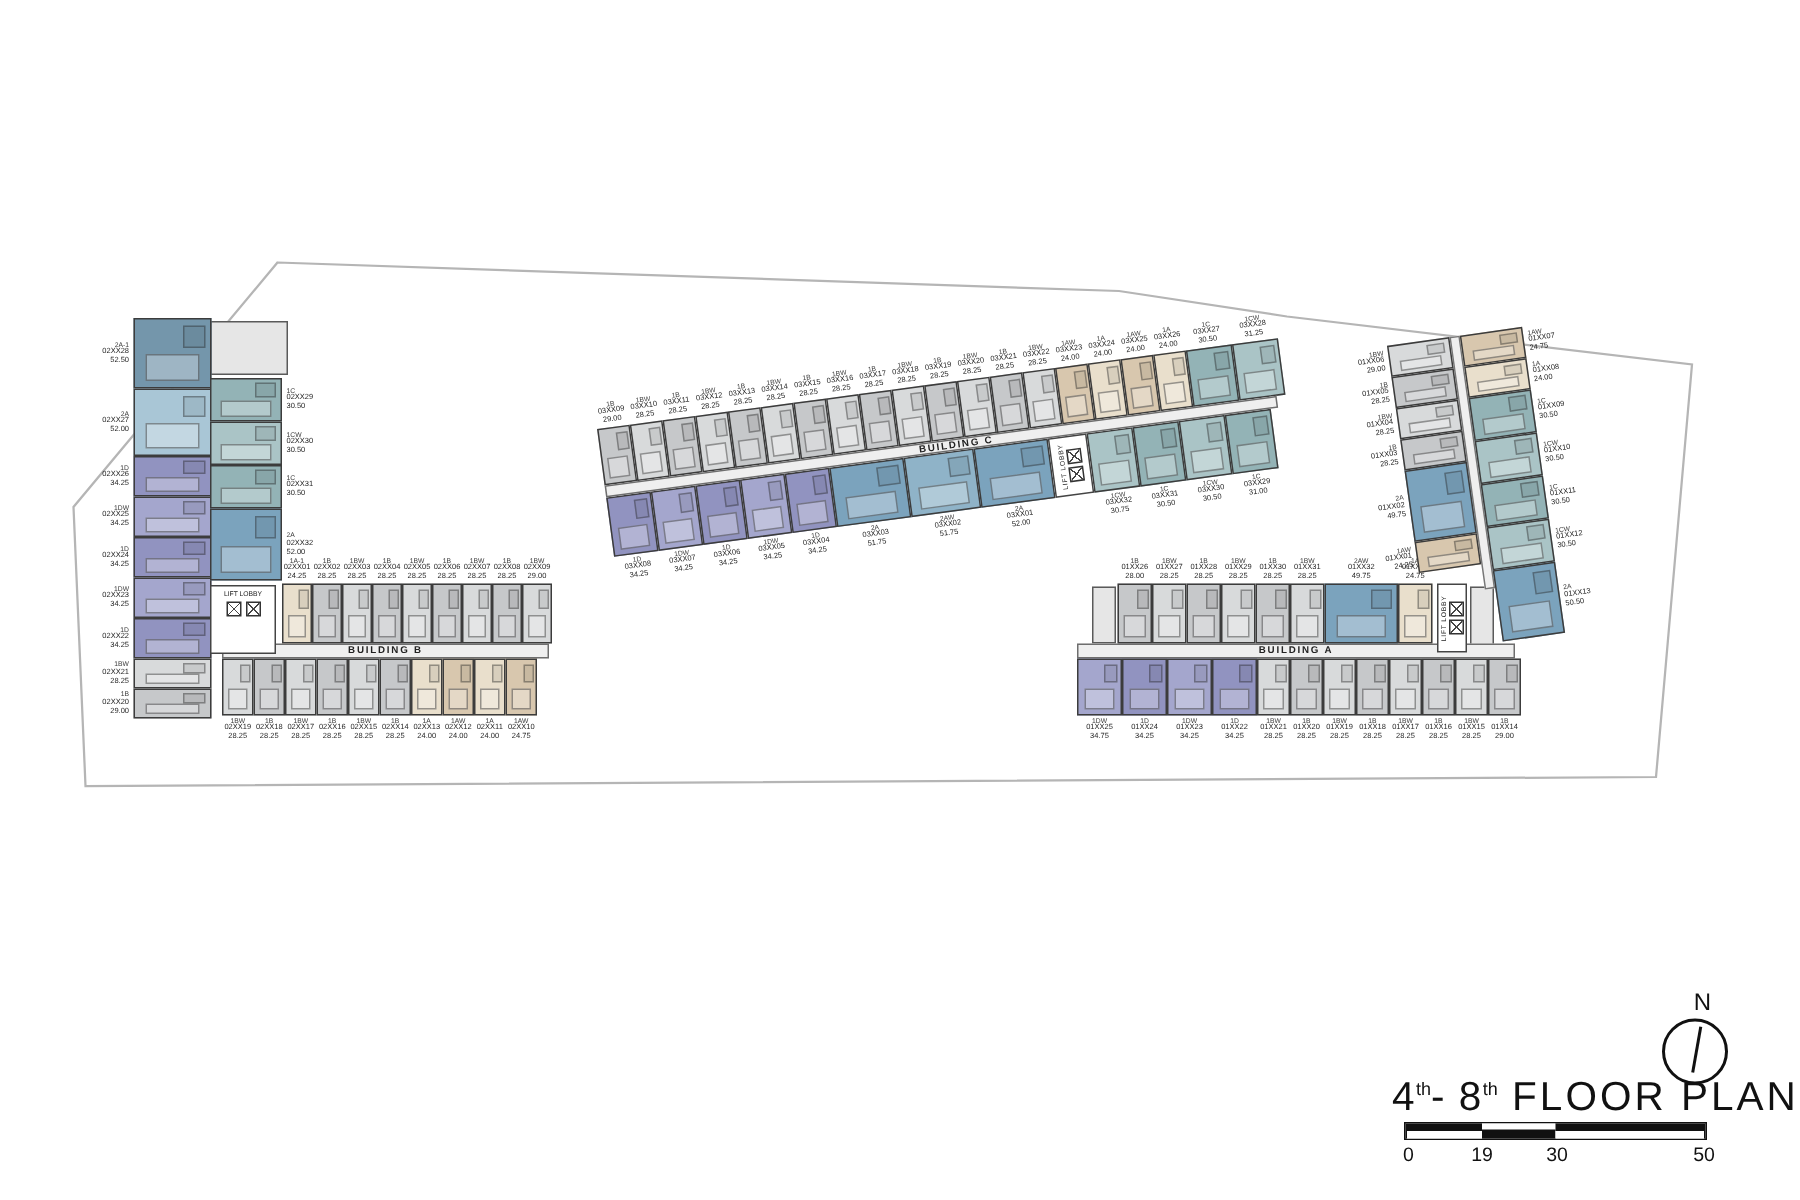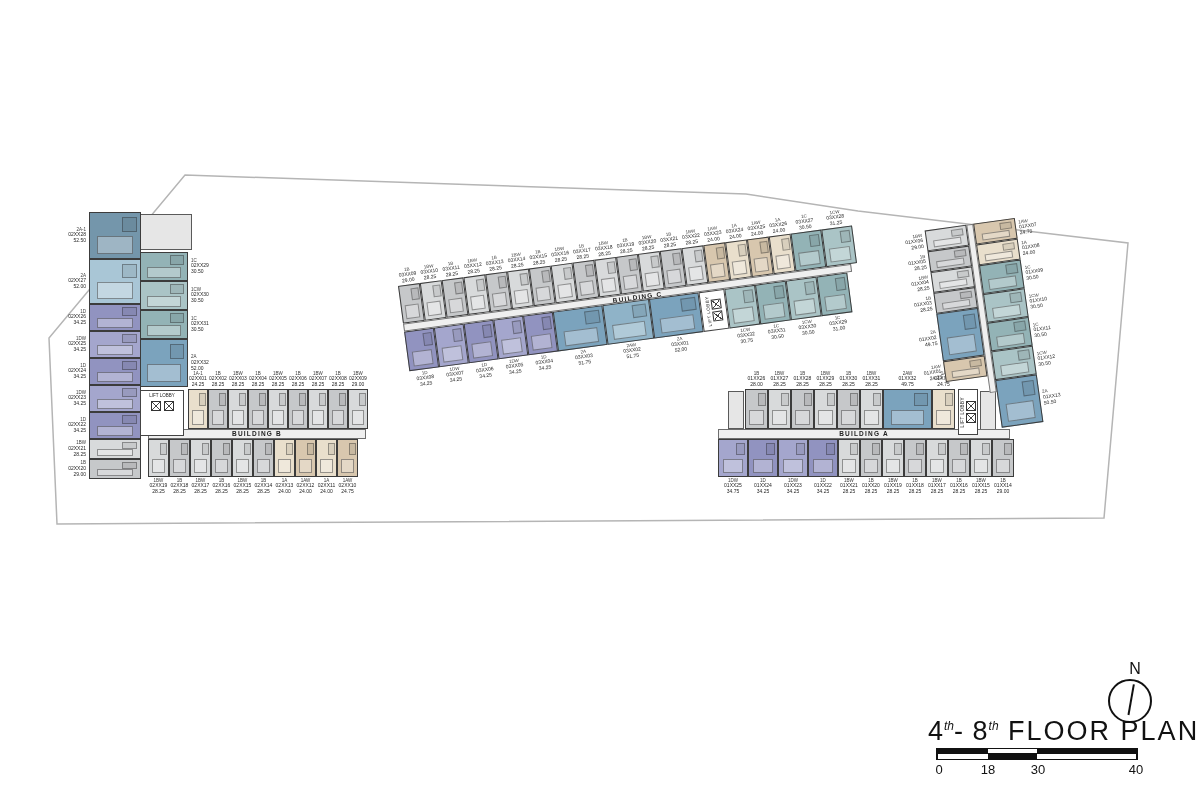--- a/index.html
+++ b/index.html
@@ -31,21 +31,21 @@
   .liftcell{width:10px;height:10px;border:1px solid #333;box-sizing:border-box;flex:0 0 auto;
     background:linear-gradient(to top right,transparent 46%,#444 46%,#444 54%,transparent 54%),
                linear-gradient(to bottom right,transparent 46%,#444 46%,#444 54%,transparent 54%);}
   
   .north{display:flex;flex-direction:column;align-items:center;z-index:4;}
   .north .nlab{font-size:16px;color:#111;margin-bottom:1px;margin-left:10px;}
   .ncirc{width:40px;height:40px;border:2.5px solid #111;border-radius:50%;position:relative;}
   .needle{position:absolute;left:18px;top:3px;width:2px;height:31px;background:#111;
           transform:rotate(10deg);transform-origin:50% 90%;}
   .ptitle{font-size:27px;color:#111;white-space:nowrap;z-index:4;letter-spacing:1px;}
-  .ptitle sup{font-size:12px;vertical-align:super;letter-spacing:0;font-style:italic;}
+  .ptitle sup{font-size:12px;vertical-align:super;letter-spacing:0;}
   .ptitle .fp{letter-spacing:2px;}
   .scalebar{z-index:4;}
   .sbrow{display:flex;height:5px;border-left:1px solid #111;border-right:1px solid #111;}
   .sb{box-sizing:border-box;height:5px;}
   .sbwrap{border:1px solid #111;width:200px;}
   .sticks{position:relative;height:16px;font-size:13px;color:#111;margin-top:2px;}
   .sticks span{position:absolute;transform:translateX(-50%);}
 </style>
 </head>
 <body>
@@ -918,17 +918,17 @@
       <div class="sb" style="width:100px;background:#111;"></div>
     </div>
     <div class="sbrow">
       <div class="sb" style="width:50px;background:#fff;"></div>
       <div class="sb" style="width:50px;background:#111;"></div>
       <div class="sb" style="width:100px;background:#fff;"></div>
     </div>
   </div>
   <div class="sticks">
     <span style="left:3px;">0</span>
-    <span style="left:52px;">18</span>
+    <span style="left:52px;">19</span>
     <span style="left:102px;">30</span>
-    <span style="left:200px;">40</span>
+    <span style="left:200px;">50</span>
   </div>
 </div>
 
 </body></html>

